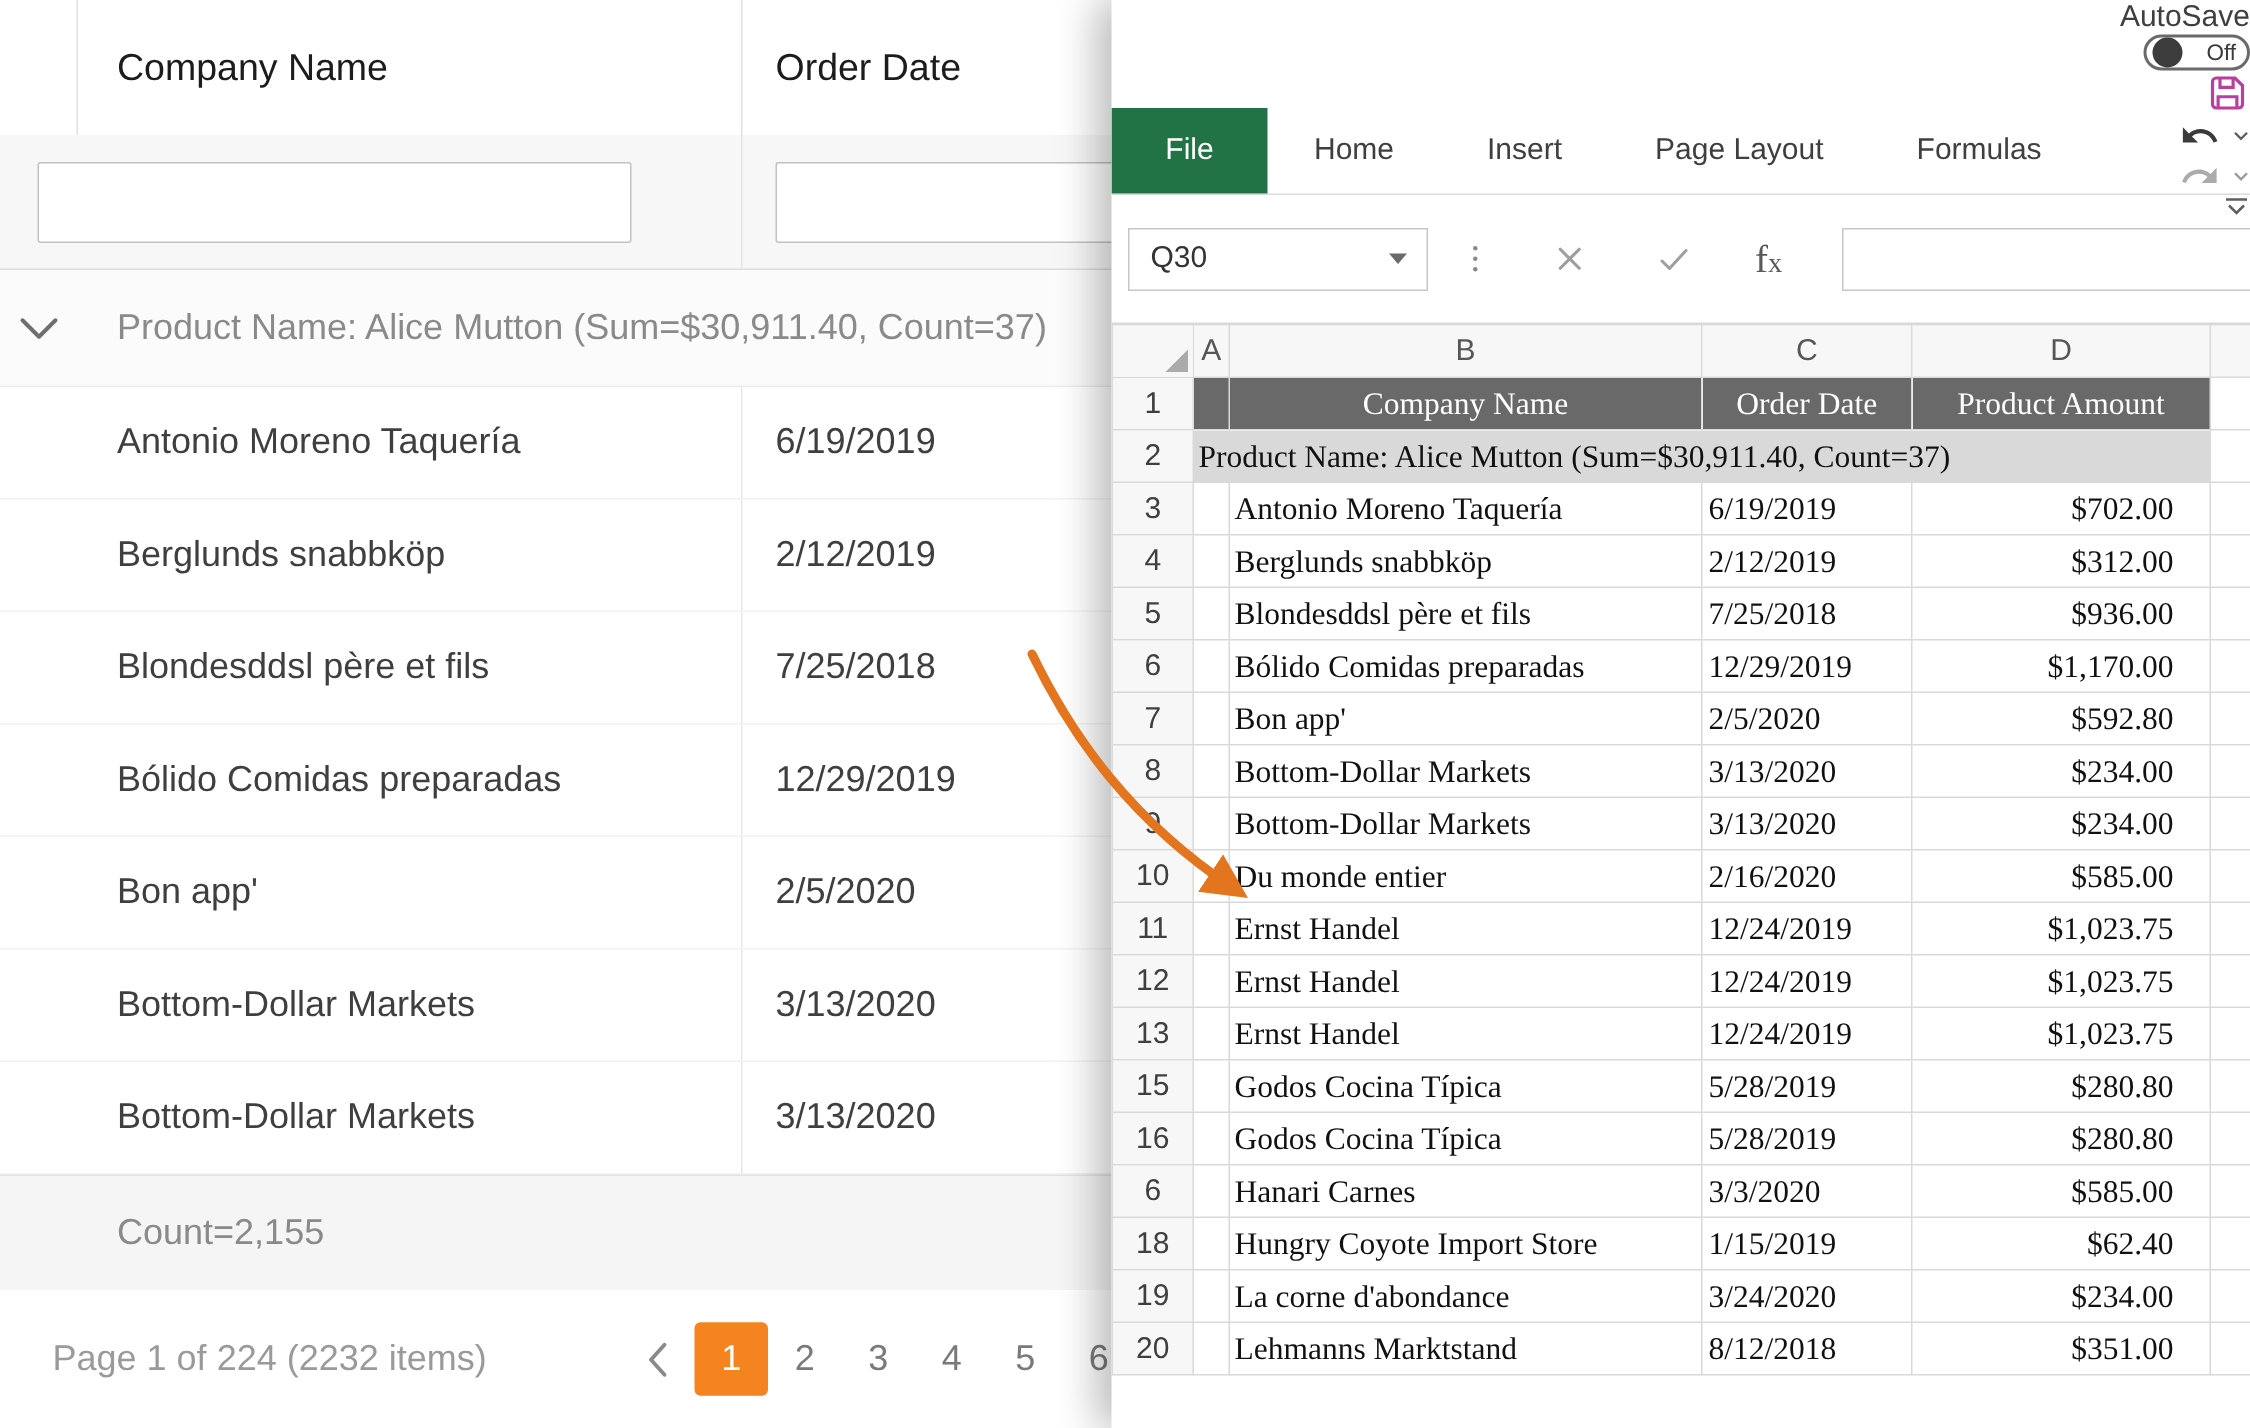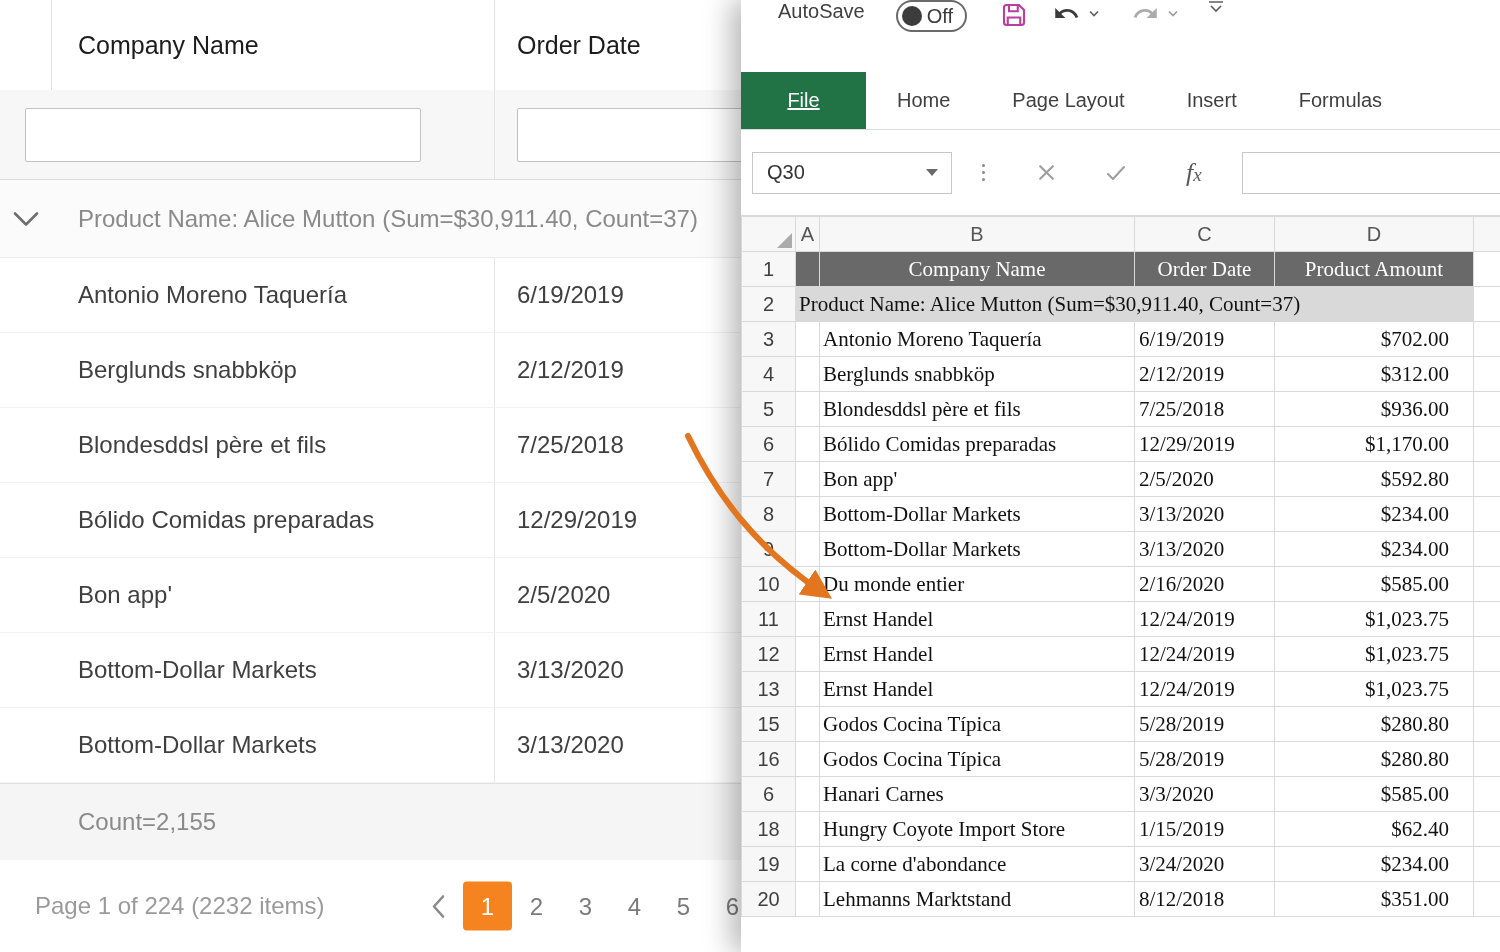--- a/index.html
+++ b/index.html
@@ -30,45 +30,45 @@
   .wg-pager { height:92px; position:relative; font-size:24px; }
   .pg-info { position:absolute; left:35px; top:50%; transform:translateY(-50%); color:#9a9a9a; }
   .pg-nav { position:absolute; left:413px; top:50%; transform:translateY(-50%); display:flex; align-items:center; }
   .pg-prev { width:50px; height:49px; display:flex; align-items:center; justify-content:center; cursor:pointer; }
   .pg-btn { min-width:49px; height:49px; display:flex; align-items:center; justify-content:center; color:#7a7a7a; cursor:pointer; }
   .pg-btn.sel { background:#f5831f; color:#fff; border-radius:4px; font-weight:500; }
 
   
   .excel { position:absolute; left:741px; top:0; width:759px; height:952px; background:#fff;
            box-shadow:-10px 0 26px rgba(0,0,0,.28); z-index:10; overflow:hidden; }
-  .xl-qat { height:72px; display:flex; align-items:flex-start; padding-left:37px; }
+  .xl-qat { height:72px; display:flex; align-items:flex-end; padding-left:37px;flex-direction:column; }
   .autosave-label { font-size:20px; color:#3f3f3f; }
   .toggle { margin-left:31px; width:71px; height:32px; border:2px solid #6a6a6a; border-radius:17px;
             display:flex; align-items:center; cursor:pointer; }
   .toggle .knob { width:20px; height:20px; border-radius:50%; background:#3c3c3c; margin-left:4px; }
-  .toggle .off { font-size:20px; color:#3c3c3c; margin-left:5px; }
+  .toggle .off { font-size:15px; color:#3c3c3c; margin-left:16px; }
   .qat-save { margin-left:32px; display:flex; cursor:pointer; }
   .qat-group { display:flex; align-items:center; cursor:pointer; }
   .qat-undo { margin-left:24px; } .qat-redo { margin-left:32px; }
   .qat-group .chev-sm { margin-left:8px; display:flex; }
   .qat-custom { margin-left:28px; display:flex; cursor:pointer; }
 
   .xl-tabs { height:58px; display:flex; align-items:stretch; border-bottom:1px solid #dcdcdc; font-size:20px; color:#3f3f3f; }
-  .tab-file { width:125px; background:#217346; color:#fff; display:flex; align-items:center; justify-content:center; cursor:pointer;text-decoration:underline; }
+  .tab-file { width:104px; background:#217346; color:#fff; display:flex; align-items:center; justify-content:center; cursor:pointer; }
   .tab { padding:0 31px; display:flex; align-items:center; cursor:pointer; white-space:nowrap; }
 
   .xl-formula { height:86px; display:flex; align-items:center; padding-left:11px; border-bottom:1px solid #d9d9d9; }
   .namebox { width:200px; height:42px; border:1px solid #c7c7c7; display:flex; align-items:center; cursor:pointer;gap:14px; }
   .namebox .nb-text { flex:1; padding-left:14px; font-size:20px; color:#333; }
   .nb-arrow { width:0; height:0; border-left:6px solid transparent; border-right:6px solid transparent; border-top:7px solid #6a6a6a; margin-right:13px; }
   .dots { margin-left:30px; display:flex; flex-direction:column; gap:4px; }
   .dots i { width:3px; height:3px; border-radius:50%; background:#8a8a8a; }
   .fb-ic { display:flex; align-items:center; cursor:pointer; }
   .fb-x { margin-left:52px; } .fb-check { margin-left:50px; }
-  .fb-fx { margin-left:60px; font-family:"Liberation Serif", serif; font-style:italic; font-size:26px; color:#5a5a5a; cursor:pointer; }
+  .fb-fx { margin-left:44px; font-family:"Liberation Serif", serif; font-size:26px; color:#5a5a5a; cursor:pointer; }
   .fb-fx small { font-size:19px; }
   .fb-input { margin-left:40px; flex:1; height:42px; border:1px solid #c7c7c7; border-right:none; background:#fff; }
 
   .xl-sheet { position:absolute; left:0; top:216px; }
   table.sheet { border-collapse:collapse; table-layout:fixed; width:760px;
                 font-family:"Liberation Serif", serif; font-size:21px; color:#111; }
   table.sheet td { border:1px solid #d9d9d9; height:35px; white-space:nowrap; overflow:hidden; vertical-align:middle; }
   td.ch, td.rn, td.corner { background:#f7f7f7; border-color:#cfcfcf; font-family:"Liberation Sans", sans-serif; }
   td.ch { height:37px; font-size:20px; color:#565656; text-align:center; }
   td.rn { font-size:20px; color:#3f3f3f; text-align:center; }
@@ -218,23 +218,23 @@
             <path d="M2 2 H16 M4 6 L9 11 L14 6" fill="none" stroke="#5f5f5f" stroke-width="1.7"></path>
           </svg>
       </span>
     </div>
 
     <div class="xl-tabs">
       <div class="tab-file">File</div>
 
         <div class="tab">Home</div>
 
+        <div class="tab">Insert</div>
+
         <div class="tab">Page Layout</div>
-
-        <div class="tab">Insert</div>
 
         <div class="tab">Formulas</div>
       </div>
 
     <div class="xl-formula">
       <div class="namebox">
         <span class="nb-text">Q30</span>
         <span class="nb-arrow"></span>
       </div>
       <div class="dots">

